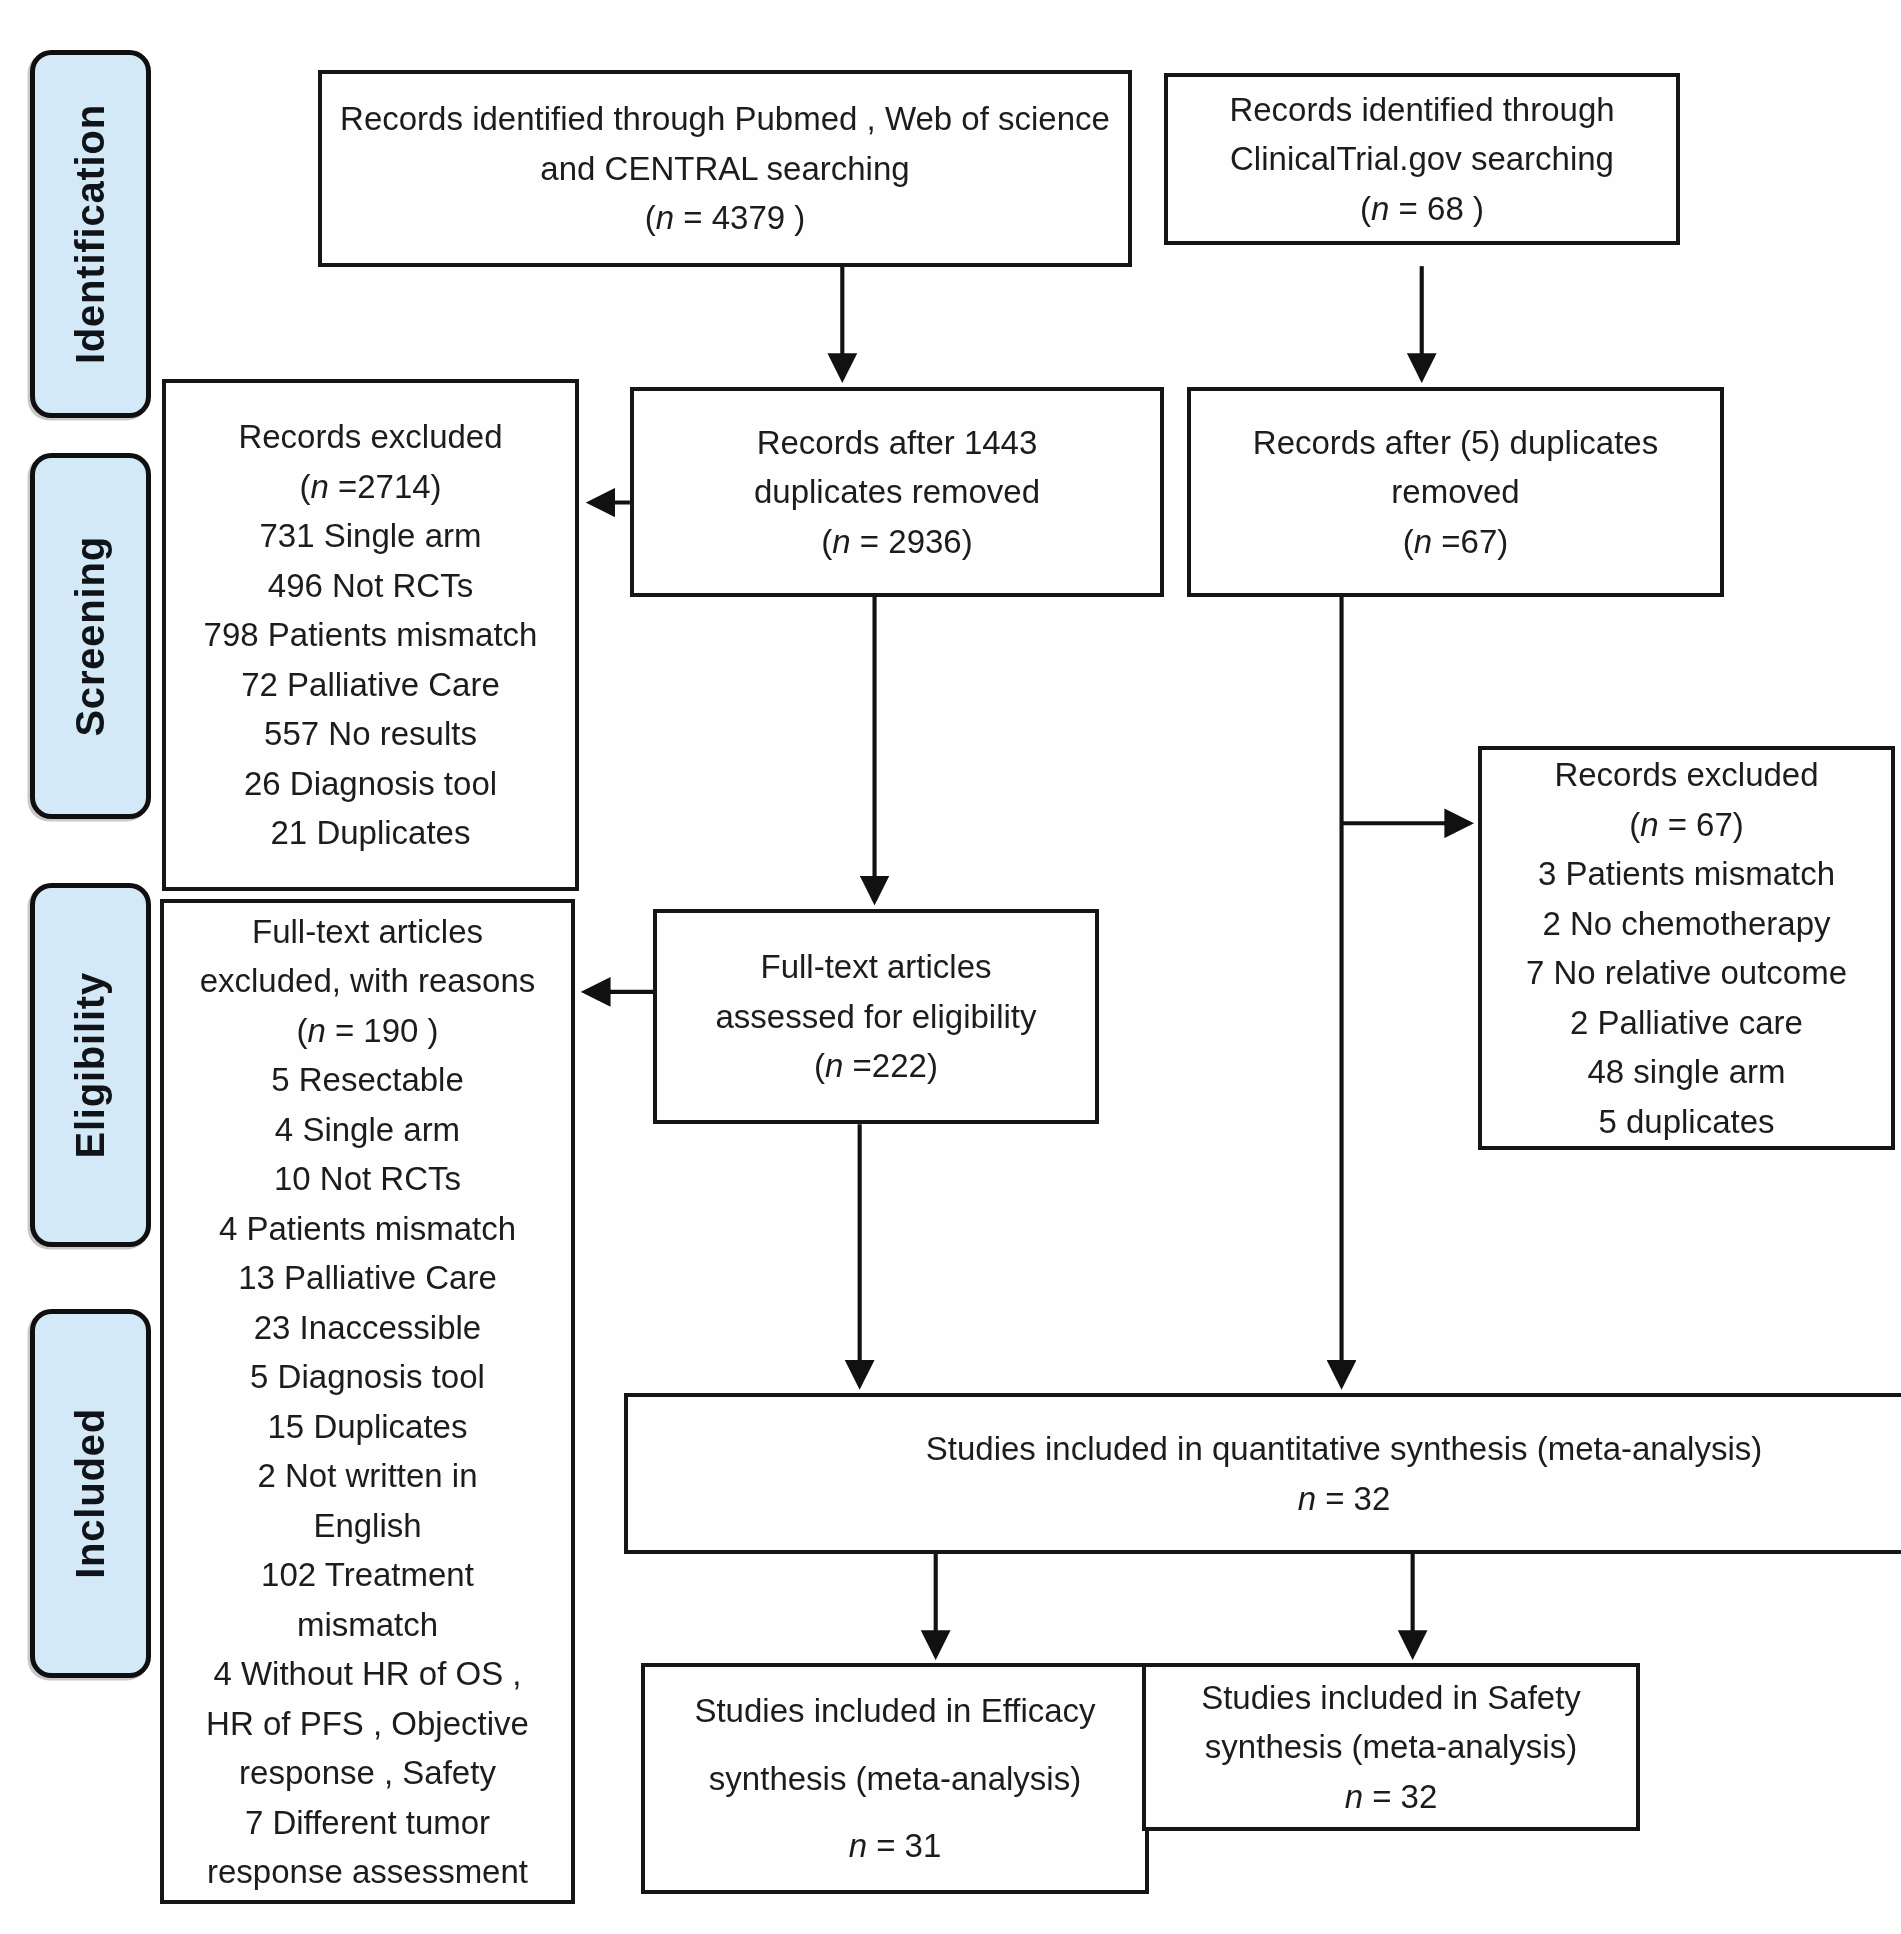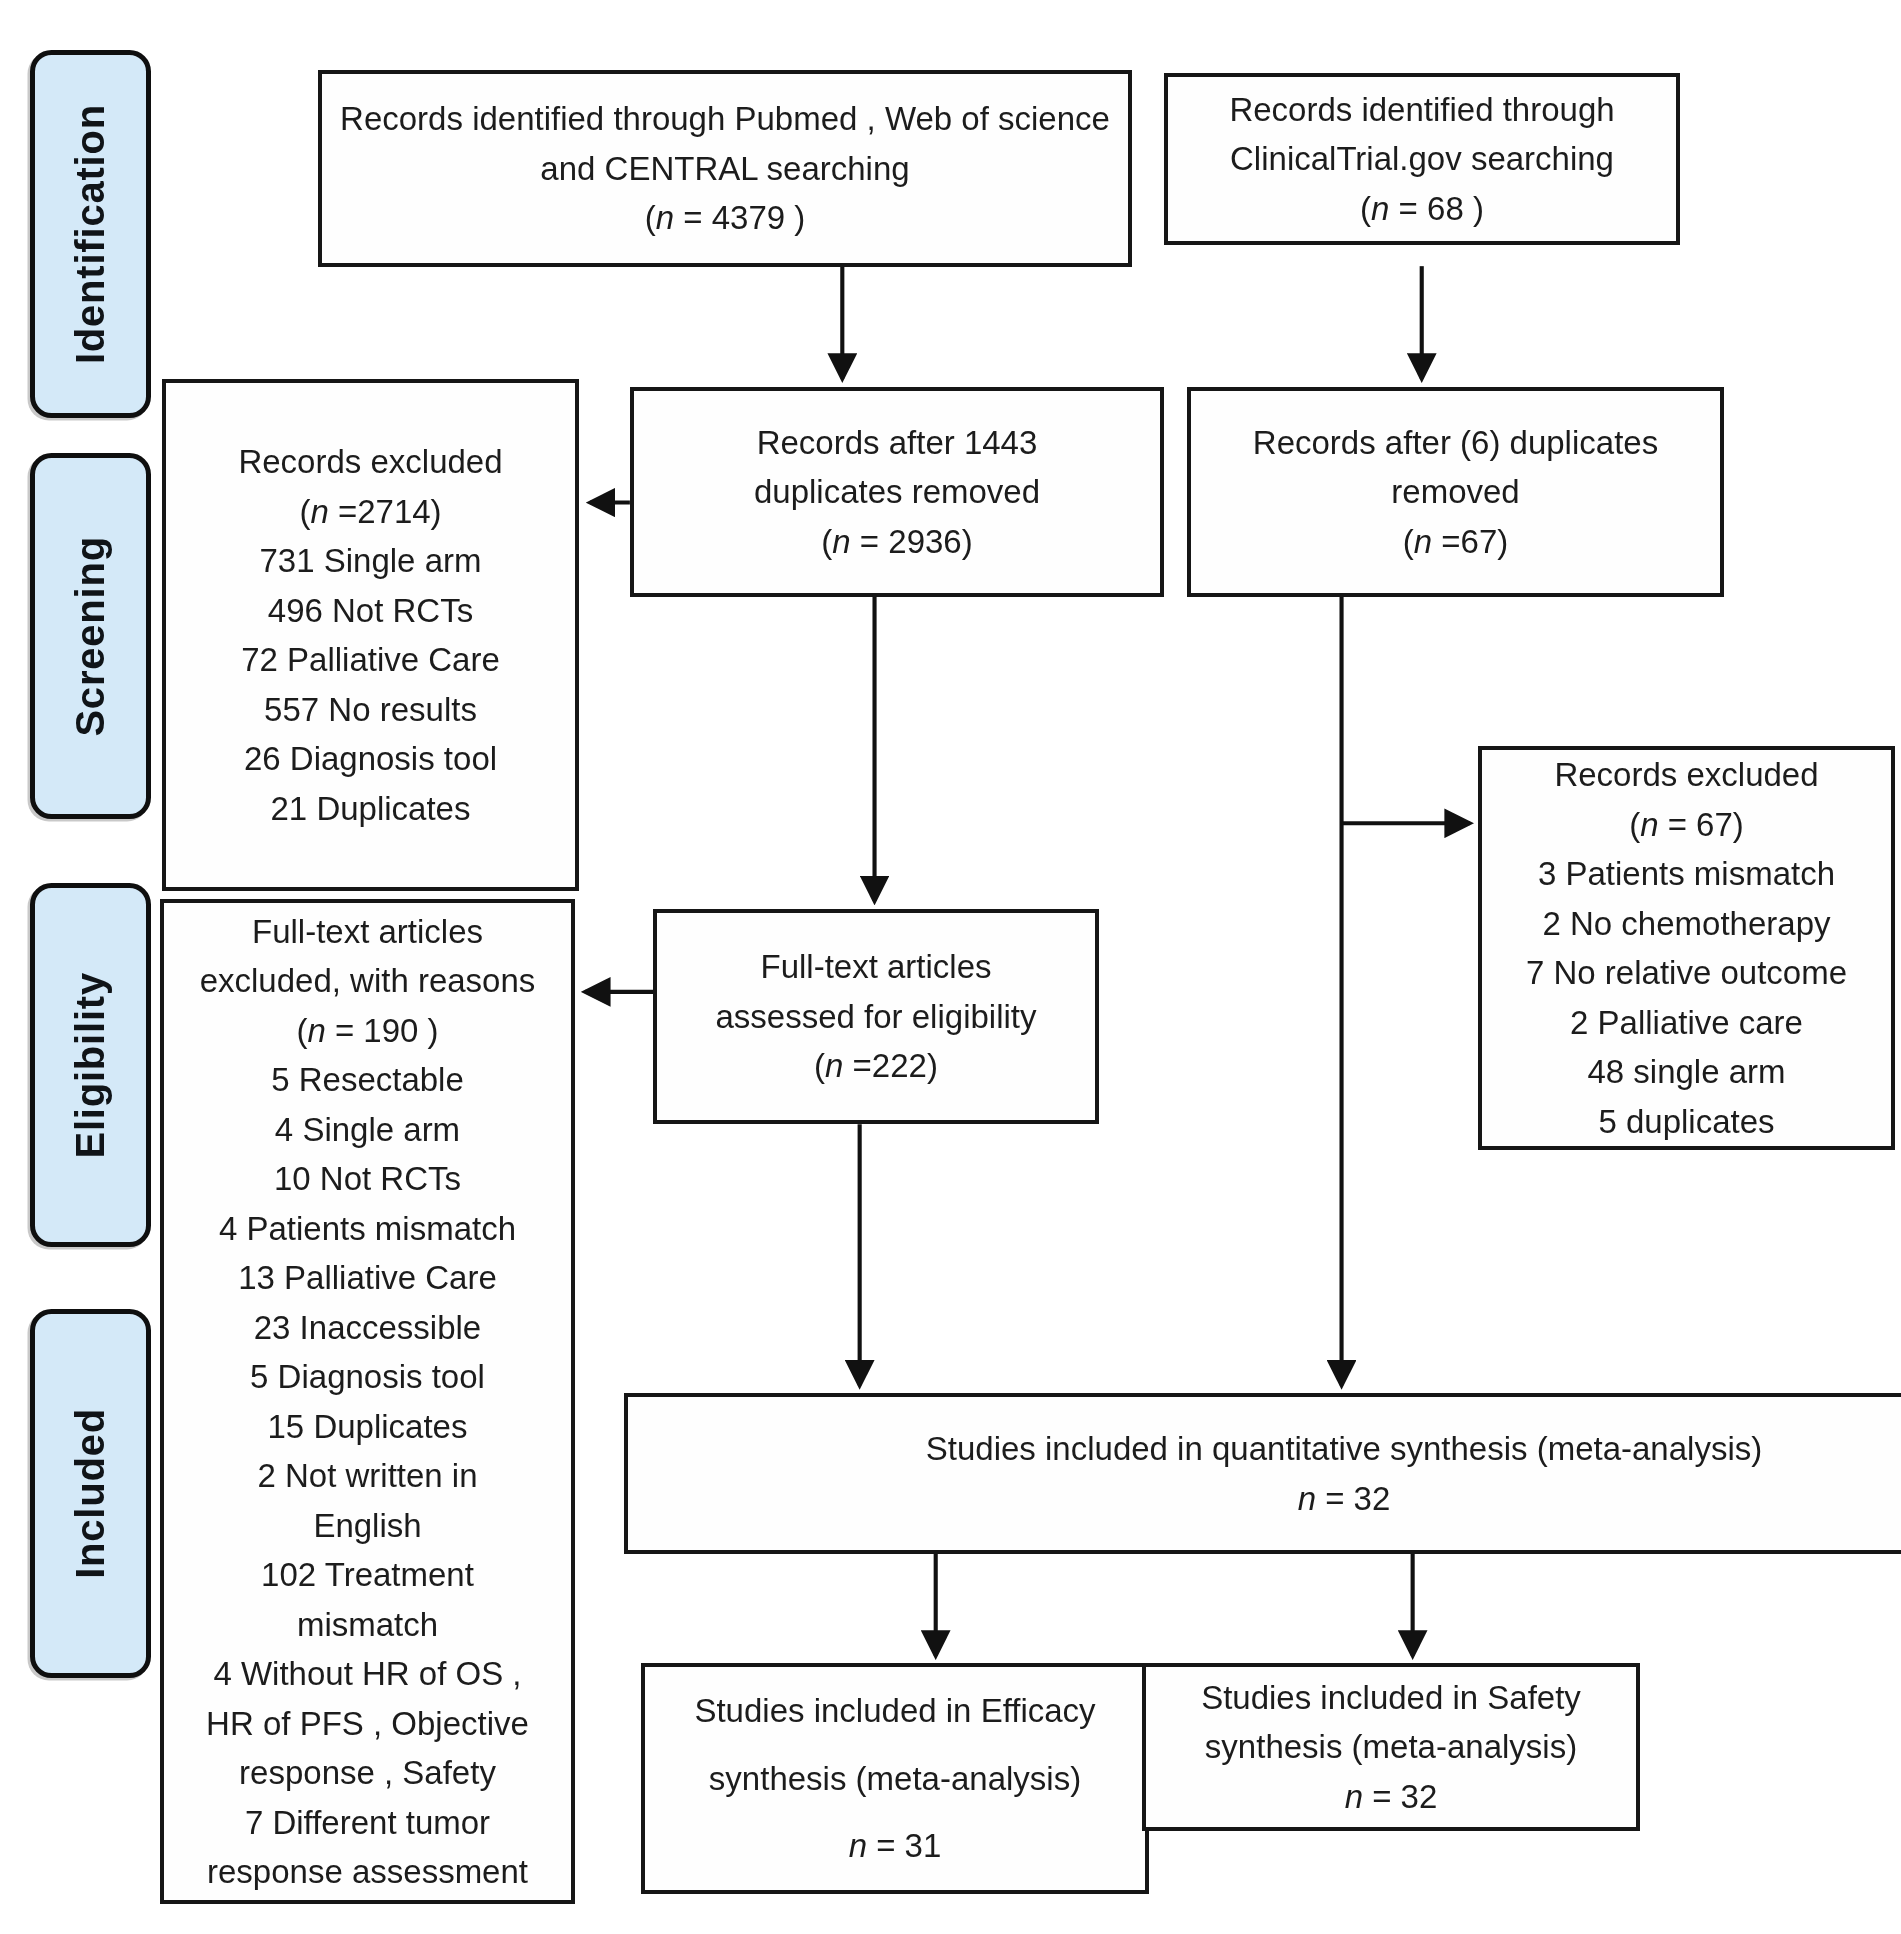--- a/index.html
+++ b/index.html
@@ -74,34 +74,35 @@
     <div class="ln">Records identified through</div>
     <div class="ln">ClinicalTrial.gov searching</div>
     <div class="ln"><span>(</span><span class="nvar">n</span><span> = 68  )</span></div>
   </div>
 
   <div class="box listbox" style="left:162px;top:379px;width:417px;height:512px;">
     <div class="ln">Records excluded</div>
     <div class="ln"><span>(</span><span class="nvar">n</span><span> =2714)</span></div>
     <div class="ln">731 Single arm</div>
     <div class="ln">496 Not RCTs</div>
+    <div class="ln">798 Patients mismatch</div>
     <div class="ln">72 Palliative Care</div>
     <div class="ln">557 No results</div>
     <div class="ln">26 Diagnosis tool</div>
     <div class="ln">21 Duplicates</div>
   </div>
 
   <div class="box" style="left:630px;top:387px;width:534px;height:210px;">
     <div class="ln">Records after 1443</div>
     <div class="ln">duplicates removed</div>
     <div class="ln"><span>(</span><span class="nvar">n</span><span> = 2936)</span></div>
   </div>
 
   <div class="box" style="left:1187px;top:387px;width:537px;height:210px;">
-    <div class="ln">Records after (6) duplicates</div>
+    <div class="ln">Records after (5) duplicates</div>
     <div class="ln">removed</div>
     <div class="ln"><span>(</span><span class="nvar">n</span><span> =67)</span></div>
   </div>
 
   <div class="box listbox" style="left:160px;top:899px;width:415px;height:1005px;">
     <div class="ln">Full-text articles</div>
     <div class="ln">excluded, with reasons</div>
     <div class="ln"><span>(</span><span class="nvar">n</span><span> = 190  )</span></div>
     <div class="ln">5 Resectable</div>
     <div class="ln">4 Single arm</div>

